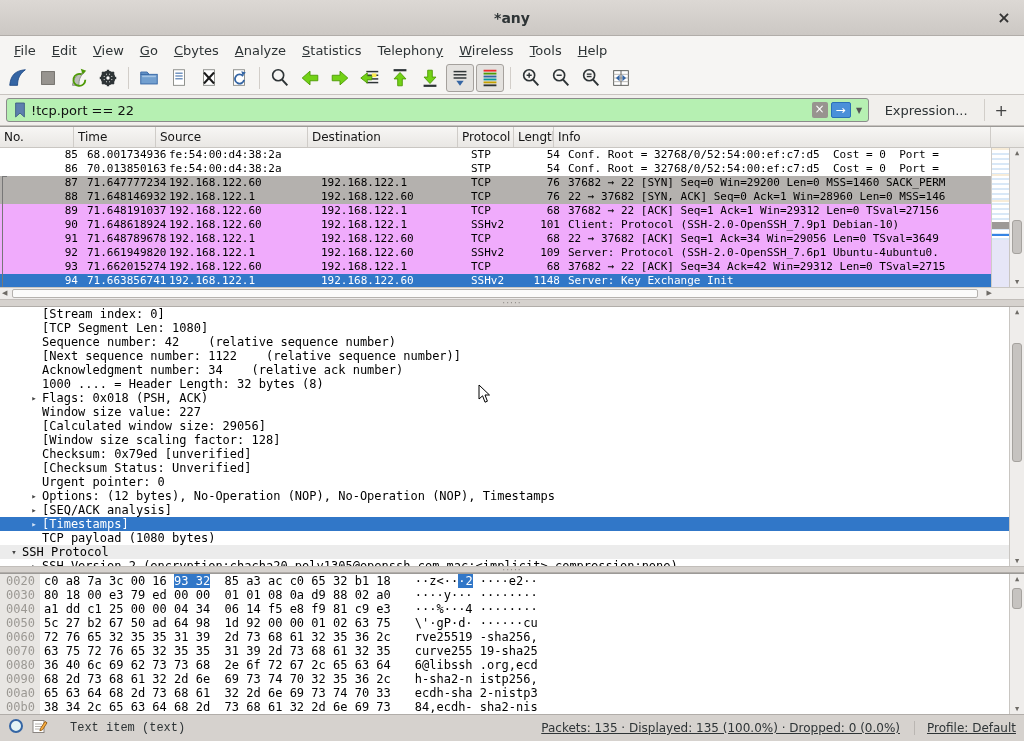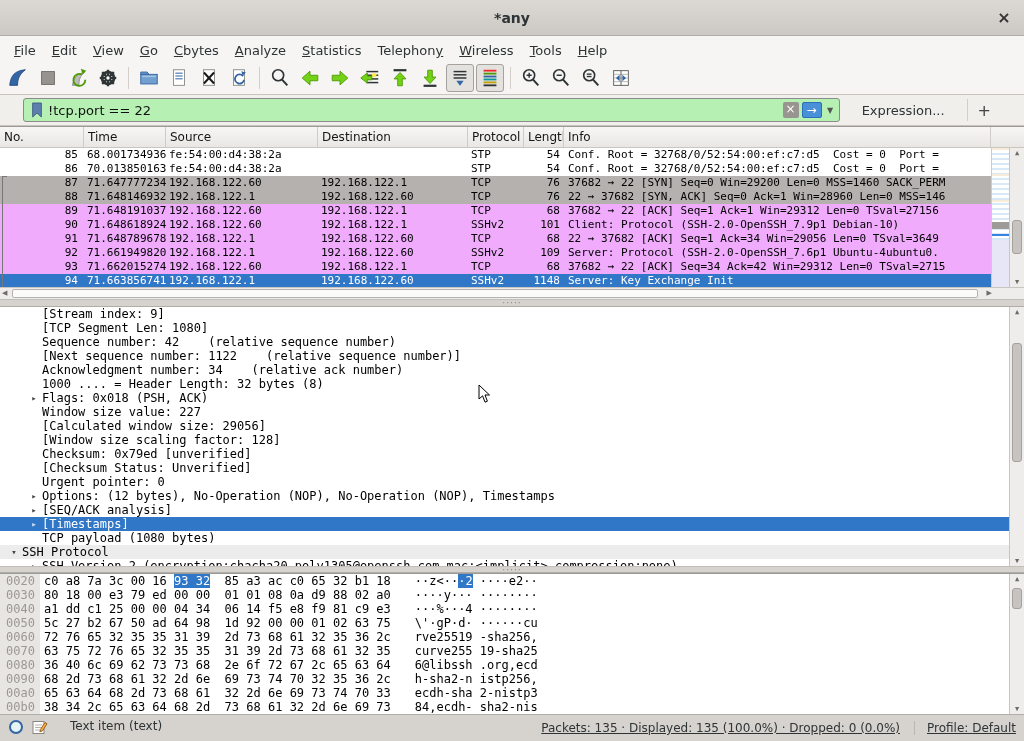--- a/index.html
+++ b/index.html
@@ -21,41 +21,41 @@
 
   
   .toolbar { height:34px; background:#f6f5f3; border-bottom:1px solid #c8c4c0; display:flex;
              align-items:center; padding-left:4px; gap:2px; flex:0 0 auto; }
   .tbtn { width:28px; height:28px; display:flex; align-items:center; justify-content:center; border-radius:3px; }
   .tbtn.pressed { border:1px solid #a5a19d; background:#e4e2df; }
   .tsep { width:1px; height:22px; background:#d2cec9; margin:0 4px; }
 
   
   .filterbar { height:31px; background:#f1efec; border-bottom:1px solid #c8c4c0; display:flex;
-               align-items:center; padding:0 23px; gap:18px; flex:0 0 auto; }
+               align-items:center; padding:0 6px; gap:12px; flex:0 0 auto; }
   .filter-input { flex:1; height:24px; background:#b6f0b2; border:1px solid #8b8b8b; border-radius:3px;
                   display:flex; align-items:center; padding:0 2px; }
   .bookmark { margin:0 4px; display:flex; }
   .filter-text { flex:1; font-size:13px; color:#111; white-space:pre; }
   .fclear { width:16px; height:16px; background:#98948f; border-radius:2px; color:#fff; font-size:12px;
             line-height:15px; text-align:center; margin-right:3px; }
   .fapply { width:20px; height:16px; background:#4a90d9; border:1px solid #2a6fb8; border-radius:2px;
             color:#fff; font-size:12px; line-height:14px; text-align:center; margin-right:2px; }
   .fdrop { width:13px; text-align:center; color:#555; font-size:8px; }
   .expr-label { font-size:13px; color:#2e3436; padding:0 4px; white-space:nowrap; }
   .add-btn { font-size:16px; color:#444; padding:0 10px; border-left:1px solid #d2cec9; height:22px;
              display:flex; align-items:center; }
 
   
   .plist { height:173px; border-top:1px solid #9c9a97; background:#fff; display:flex;
            flex-direction:column; flex:0 0 auto; }
   .pl-header { height:21px; display:flex; background:linear-gradient(#f7f6f4,#e9e7e4);
                border-bottom:1px solid #c9c6c2; font-size:12px; color:#161616; flex:0 0 auto; }
   .hcell { border-right:1px solid #cfccc8; padding:3px 3px 0 4px; overflow:hidden; white-space:nowrap; }
-  .c-no{width:84px} .c-time{width:82px} .c-src{width:152px} .c-dst{width:150px}
+  .c-no{width:74px} .c-time{width:82px} .c-src{width:152px} .c-dst{width:150px}
   .c-proto{width:56px} .c-len{width:40px} .c-info{flex:1}
   .hspacer { width:33px; border-right:none; }
   .pl-body { flex:1; position:relative; overflow:hidden; font-family:"DejaVu Sans Mono",monospace;
              font-size:11px; color:#000; }
   .pl-row { width:991px; height:14px; line-height:14px; display:flex; white-space:pre; }
   .pl-row > span { overflow:hidden; }
   .cell-no{width:84px; text-align:right; padding-right:6px}
   .cell-time{width:82px; padding-left:3px}
   .cell-src{width:152px; padding-left:3px}
   .cell-dst{width:150px; padding-left:3px}
@@ -107,21 +107,21 @@
              font-family:"DejaVu Sans Mono",monospace; font-size:12px; color:#000; flex:0 0 auto; }
   .hrow { height:14px; line-height:14px; display:flex; white-space:pre; }
   .hoff { width:40px; background:#e8e6e3; color:#9b9893; padding-left:6px; flex:0 0 auto; }
   .hhex { padding-left:4px; }
   .hascii { padding-left:24px; }
   .hl { background:#3177c8; color:#fff; }
 
   
   .statusbar { height:27px; background:#d6d2ce; border-top:1px solid #b1ada9; display:flex;
                align-items:center; font-size:12px; color:#2e3436; padding:0 8px; gap:8px; flex:0 0 auto; }
-  .sb-left { display:flex; gap:8px; }
+  .sb-left { display:flex; align-items:center; gap:8px;font-family:Liberation Mono, monospace; }
   .sb-context { margin-left:14px; }
   .sb-right { margin-left:auto; display:flex; align-items:center;text-decoration:underline; }
   .sb-packets { padding-right:14px; border-right:1px solid #bab6b2; }
   .sb-profile { padding-left:12px; }
 
   .cursor { position:absolute; left:478px; top:384px; z-index:60; }
 </style>
 </head>
 <body>
 
@@ -358,21 +358,21 @@
       <div class="hs-thumb"></div>
       <span class="hs-right">▶</span>
     </div>
   </div>
 
   <div class="splitter sp1">
       <span class="grip">·····</span>
     </div>
 
   <div class="details">
-    <div class="dline ind2"><span class="exp"></span><span>[Stream index: 9]</span></div>
+    <div class="dline ind2"><span class="exp"></span><span>[Stream index: 0]</span></div>
     <div class="dline ind2"><span class="exp"></span><span>[TCP Segment Len: 1080]</span></div>
     <div class="dline ind2"><span class="exp"></span><span>Sequence number: 42    (relative sequence number)</span></div>
     <div class="dline ind2"><span class="exp"></span><span>[Next sequence number: 1122    (relative sequence number)]</span></div>
     <div class="dline ind2"><span class="exp"></span><span>Acknowledgment number: 34    (relative ack number)</span></div>
     <div class="dline ind2"><span class="exp"></span><span>1000 .... = Header Length: 32 bytes (8)</span></div>
     <div class="dline ind2"><span class="exp">▸</span><span>Flags: 0x018 (PSH, ACK)</span></div>
     <div class="dline ind2"><span class="exp"></span><span>Window size value: 227</span></div>
     <div class="dline ind2"><span class="exp"></span><span>[Calculated window size: 29056]</span></div>
     <div class="dline ind2"><span class="exp"></span><span>[Window size scaling factor: 128]</span></div>
     <div class="dline ind2"><span class="exp"></span><span>Checksum: 0x79ed [unverified]</span></div>

